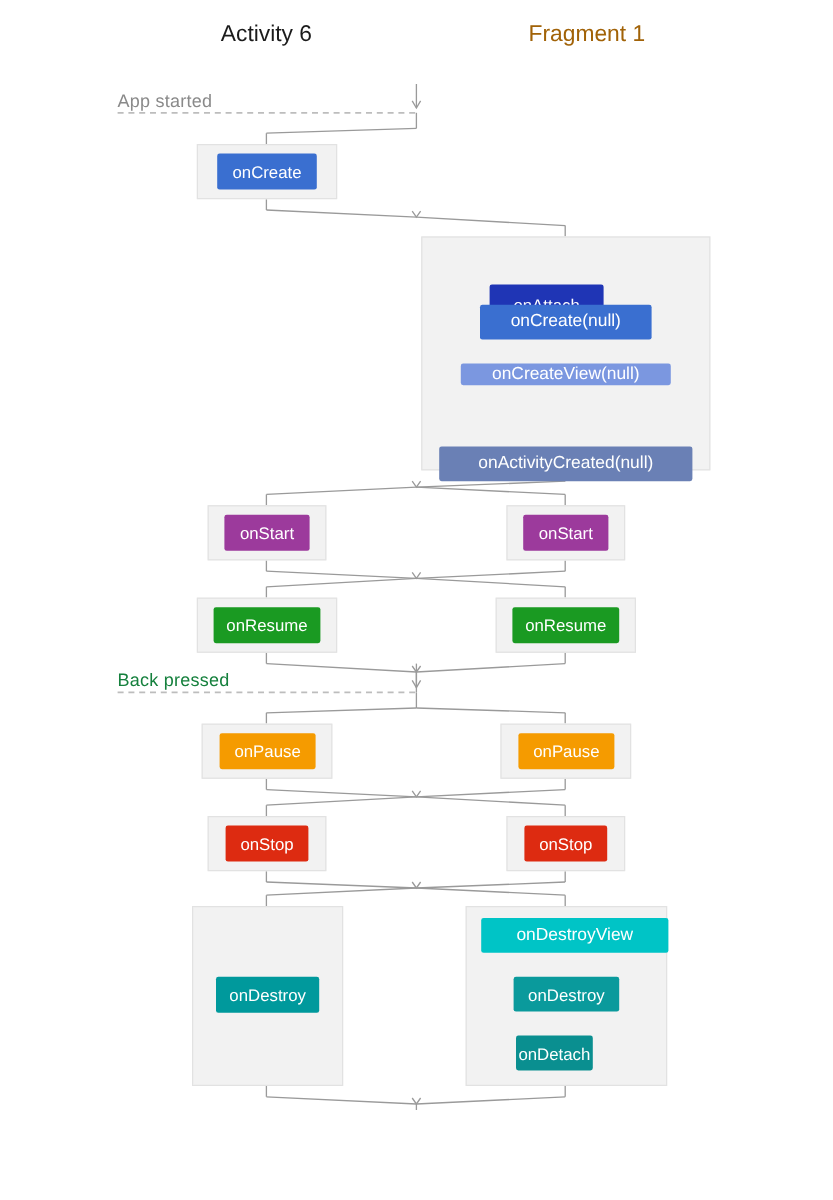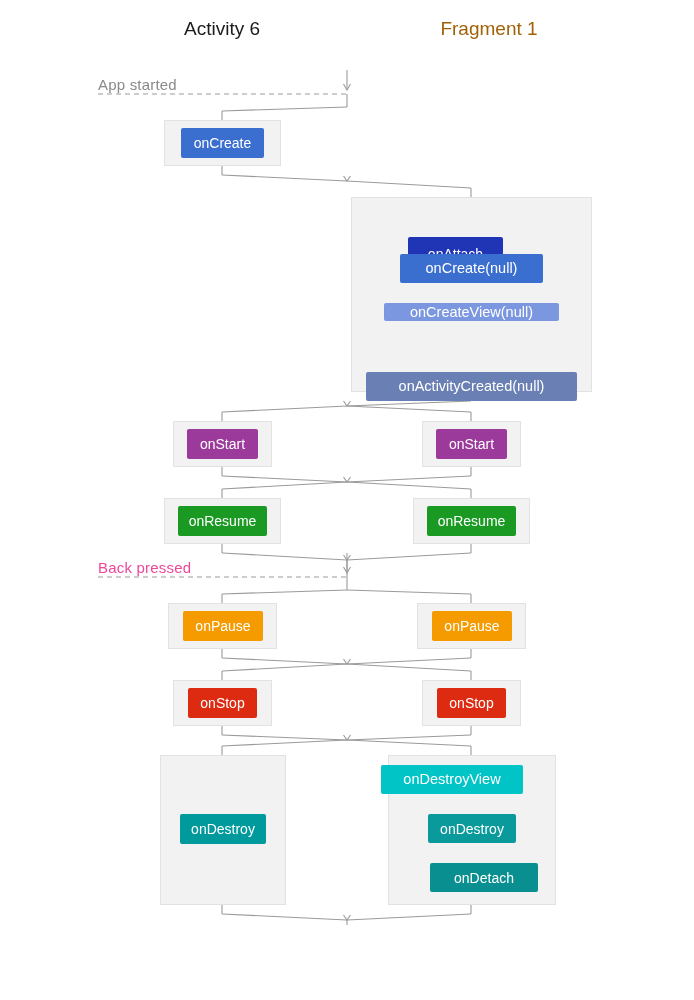--- a/index.html
+++ b/index.html
@@ -167,25 +167,25 @@
       <div class="chip sm" style="left: 366px; top: 352px; width: 211px; height: 29px; background: rgb(106, 128, 181); margin-top: 20px;">onActivityCreated(null)</div>
       <div class="chip" style="left: 187px; top: 429px; width: 71px; height: 30px; background: rgb(156, 58, 156);">onStart</div>
       <div class="chip" style="left: 436px; top: 429px; width: 71px; height: 30px; background: rgb(156, 58, 156);">onStart</div>
       <div class="chip" style="left: 178px; top: 506px; width: 89px; height: 30px; background: rgb(26, 154, 34);">onResume</div>
       <div class="chip" style="left: 427px; top: 506px; width: 89px; height: 30px; background: rgb(26, 154, 34);">onResume</div>
       <div class="chip" style="left: 183px; top: 611px; width: 80px; height: 30px; background: rgb(245, 155, 0);">onPause</div>
       <div class="chip" style="left: 432px; top: 611px; width: 80px; height: 30px; background: rgb(245, 155, 0);">onPause</div>
       <div class="chip" style="left: 188px; top: 688px; width: 69px; height: 30px; background: rgb(221, 43, 17);">onStop</div>
       <div class="chip" style="left: 437px; top: 688px; width: 69px; height: 30px; background: rgb(221, 43, 17);">onStop</div>
       <div class="chip" style="left: 180px; top: 814px; width: 86px; height: 30px; background: rgb(0, 153, 156);">onDestroy</div>
-      <div class="chip sm" style="left: 381px; top: 765px; width: 142px; height: 29px; background: rgb(0, 196, 198);">onDestroyView</div>
+      <div class="chip sm" style="left: 401px; top: 765px; width: 156px; height: 29px; background: rgb(0, 196, 198);">onDestroyView</div>
       <div class="chip" style="left: 428px; top: 814px; width: 88px; height: 29px; background: rgb(10, 154, 156);">onDestroy</div>
-      <div class="chip" style="left: 430px; top: 863px; width: 108px; height: 29px; background: rgb(10, 143, 144);">onDetach</div>
+      <div class="chip" style="left: 430px; top: 863px; width: 64px; height: 29px; background: rgb(10, 143, 144);">onDetach</div>
     </div>
   <div id="titles">
       <div class="col-title" style="left: 222px; top: 18px; color: rgb(27, 27, 27);">Activity 6</div>
       <div class="col-title" style="left: 471px; top: 18px; color: #a16207; margin-left: 18px;">Fragment 1</div>
     </div>
   <div id="markers">
       <div class="marker-label" style="left: 98px; top: 76px; color: rgb(138, 138, 138);">App started</div>
-      <div class="marker-label" style="left: 98px; top: 559px; color: #ec4899;">Back pressed</div>
+      <div class="marker-label" style="left: 98px; top: 559px; color: #15803d;">Back pressed</div>
     </div>
 </div>
 
 </body></html>

